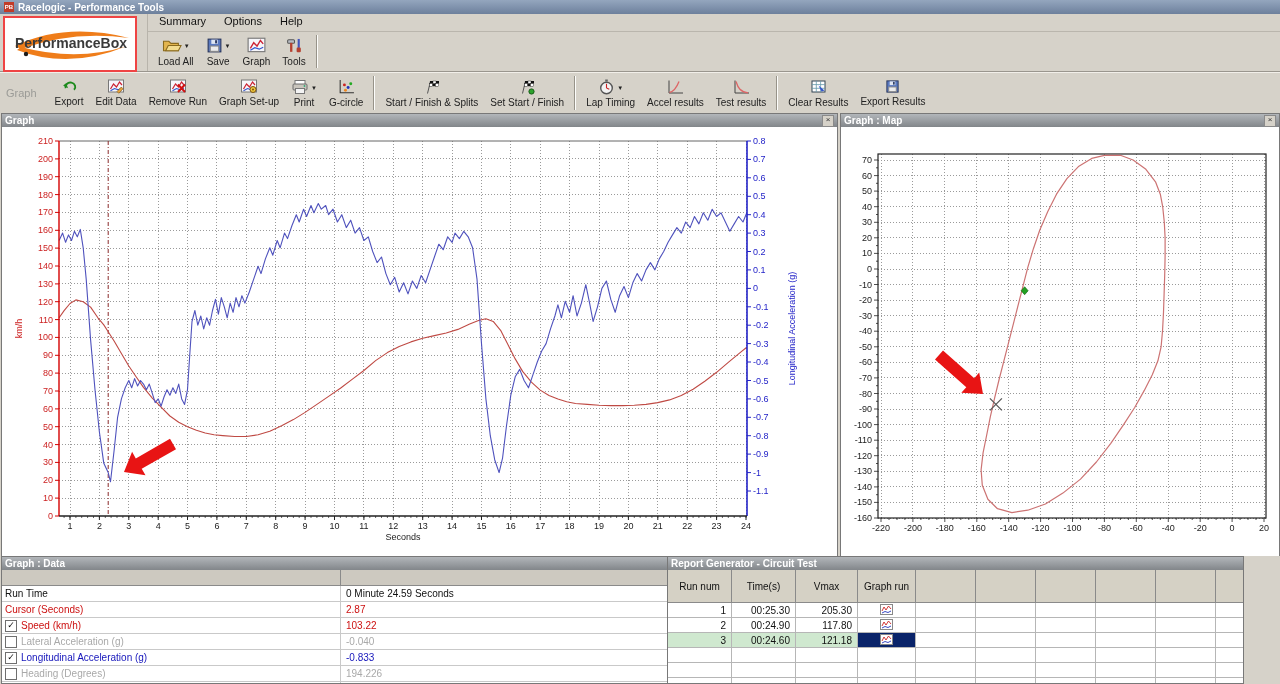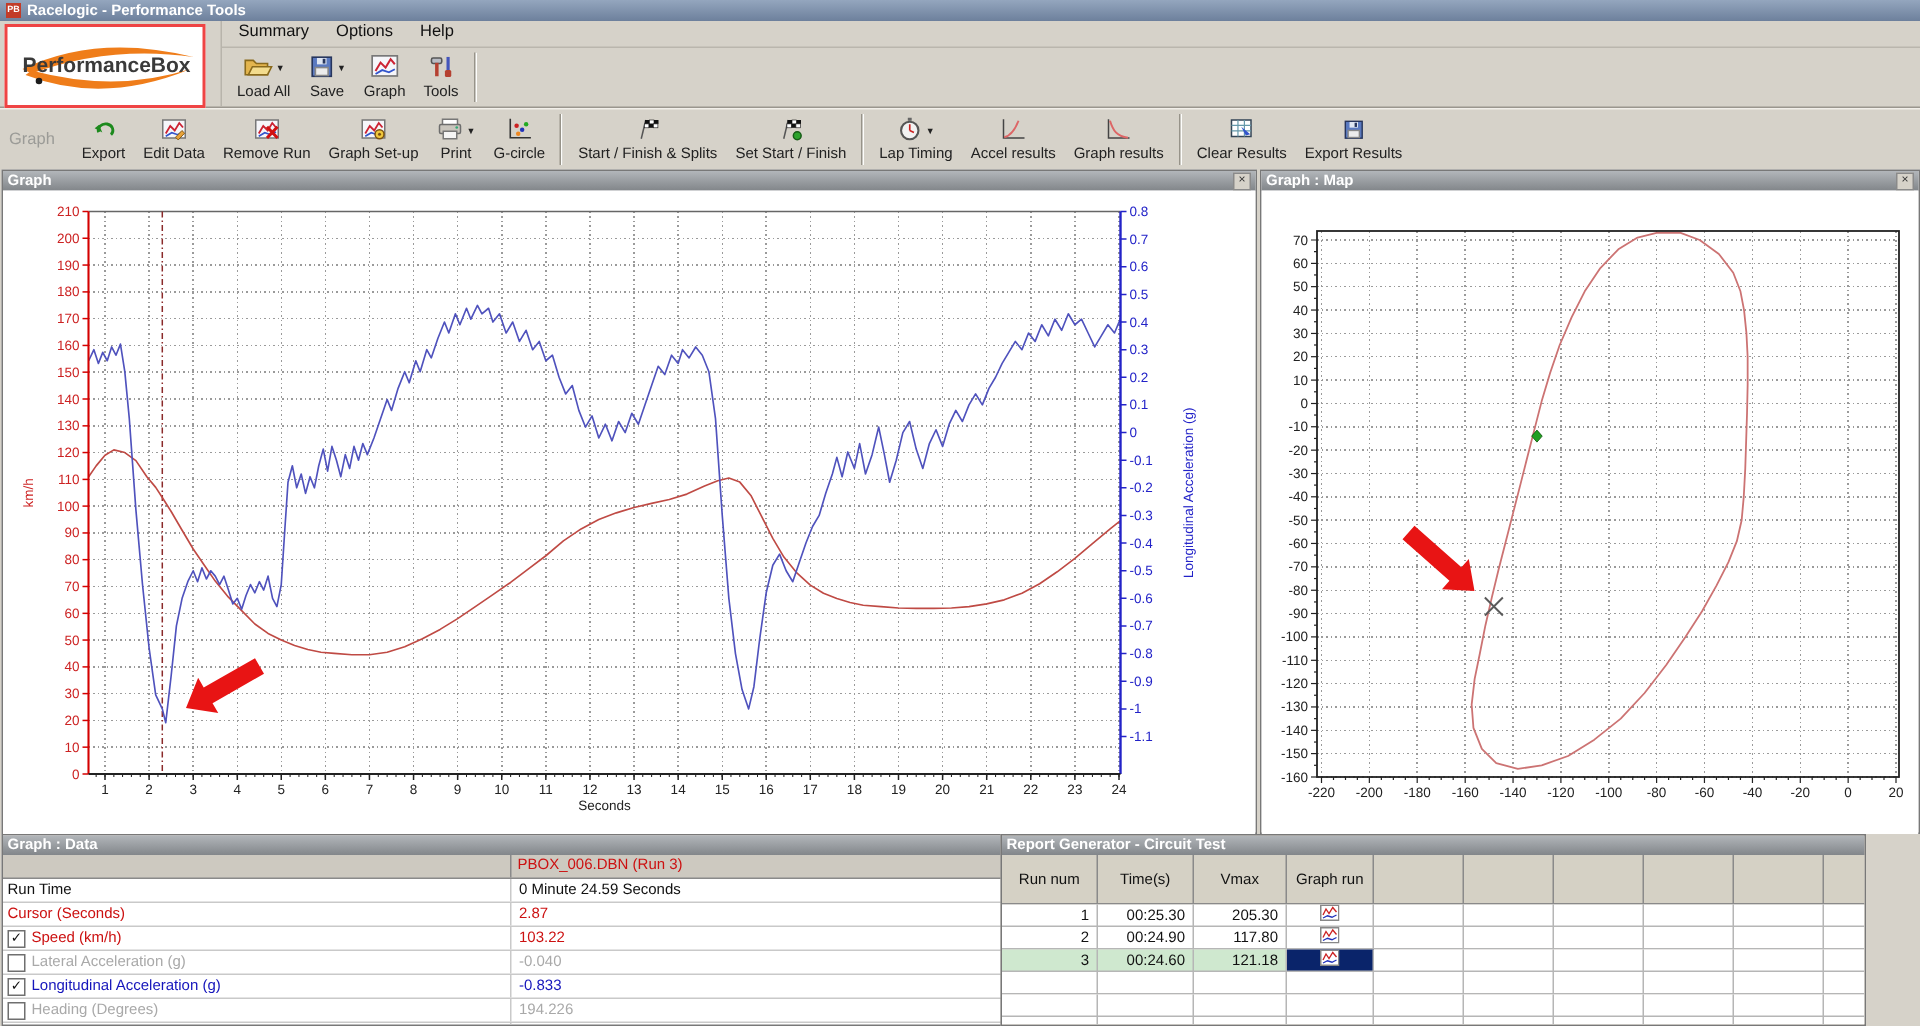--- a/index.html
+++ b/index.html
@@ -272,21 +272,21 @@
       </div>
       <span>Accel results</span>
     </div>
     <div class="tbtn">
       <div class="irow">
         <span><svg width="19" height="16" viewBox="0 0 18 16">
             <path d="M2.5 1.5 V14 H16.5" stroke="#444" fill="none"></path>
             <path d="M3.5 2.5 C 5.5 9 8 13 15.5 13.8" stroke="#d66" fill="none" stroke-width="1.3"></path>
           </svg></span>
       </div>
-      <span>Graph results</span>
+      <span>Test results</span>
     </div>
     <div class="tsep"></div>
     <div class="tbtn">
       <div class="irow">
         <span><svg width="17" height="16" viewBox="0 0 16 16">
             <rect x="1.5" y="2" width="13" height="11" fill="#fff" stroke="#345"></rect>
             <path d="M1.5 5.6 H14.5 M1.5 9.3 H14.5 M5.8 2 V13 M10.1 2 V13" stroke="#69a" stroke-width="0.8"></path>
             <path d="M8 6.5 L14 11.5 L11 12.4 Z" fill="#35c"></path>
           </svg></span>
       </div>
@@ -808,21 +808,20 @@
     </div>
 </div>
 
 <div class="panel" id="data-panel">
   <div class="phead">
     <span>Graph : Data</span>
     <span class="pclose">×</span>
   </div>
   <div class="dhead">
     <div class="l"></div>
-    <div class="r">PBOX_006.DBN (Run 3)</div>
   </div>
   <div class="drows">
       <div class="drow">
         <div class="lab nocb">
           <span class="c-black">Run Time</span>
         </div>
         <div class="val c-black">0 Minute 24.59 Seconds</div>
       </div>
       <div class="drow">
         <div class="lab nocb">

